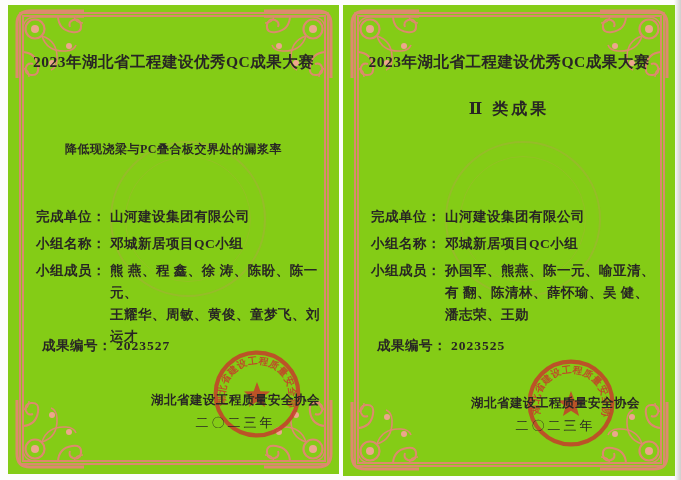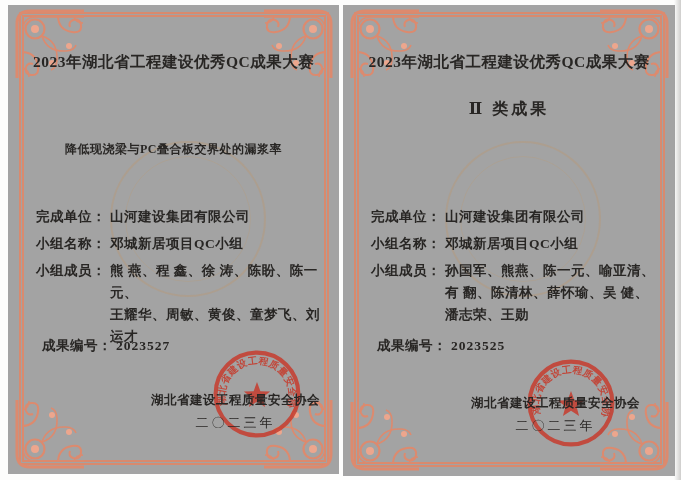--- a/index.html
+++ b/index.html
@@ -7,21 +7,21 @@
     width:681px;height:480px;position:relative;overflow:hidden;
     background:#fdfdfc;
     font-family:"Liberation Serif","DejaVu Serif",serif;
     color:#282624;
   }
   .scan-edge{
     position:absolute;right:0;top:0;width:7px;height:100%;
     background:linear-gradient(to right, rgba(0,0,0,0), rgba(120,118,115,0.35));
   }
   .cert{
-    position:absolute;background:#a3a3a3;
+    position:absolute;background:#84cc16;
   }
   .cert-left{left:8px;top:5px;width:331px;height:469px;}
   .cert-right{left:343px;top:5px;width:332px;height:471px;}
   .frame{
     position:absolute;inset:7px 10px 9px 11px;
     border:5px double #d98a6e;
     border-radius:1px;
   }
   .corner{
     position:absolute;width:72px;height:72px;z-index:1;

